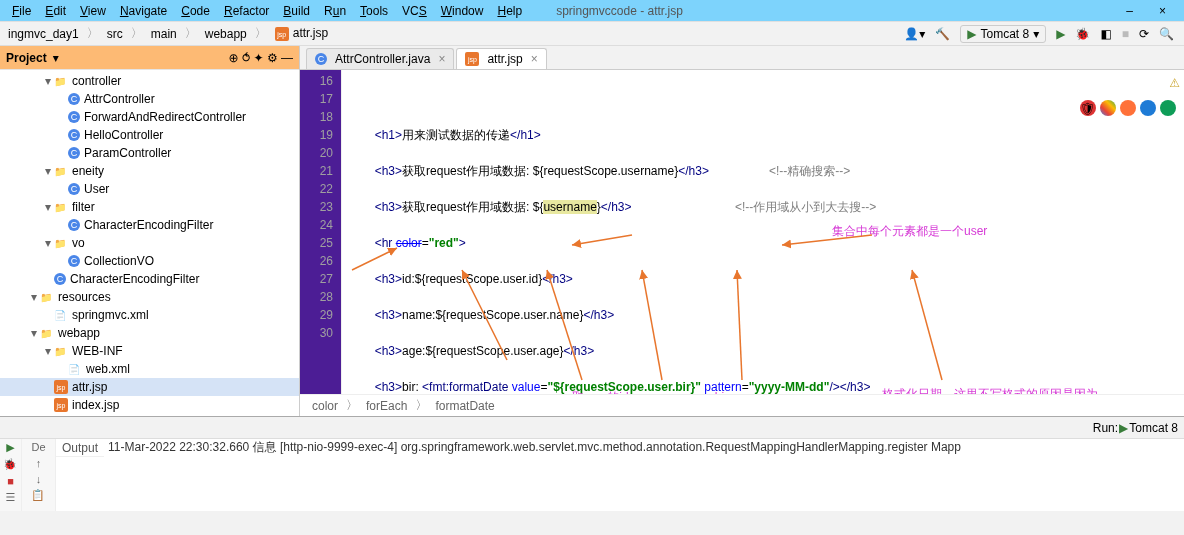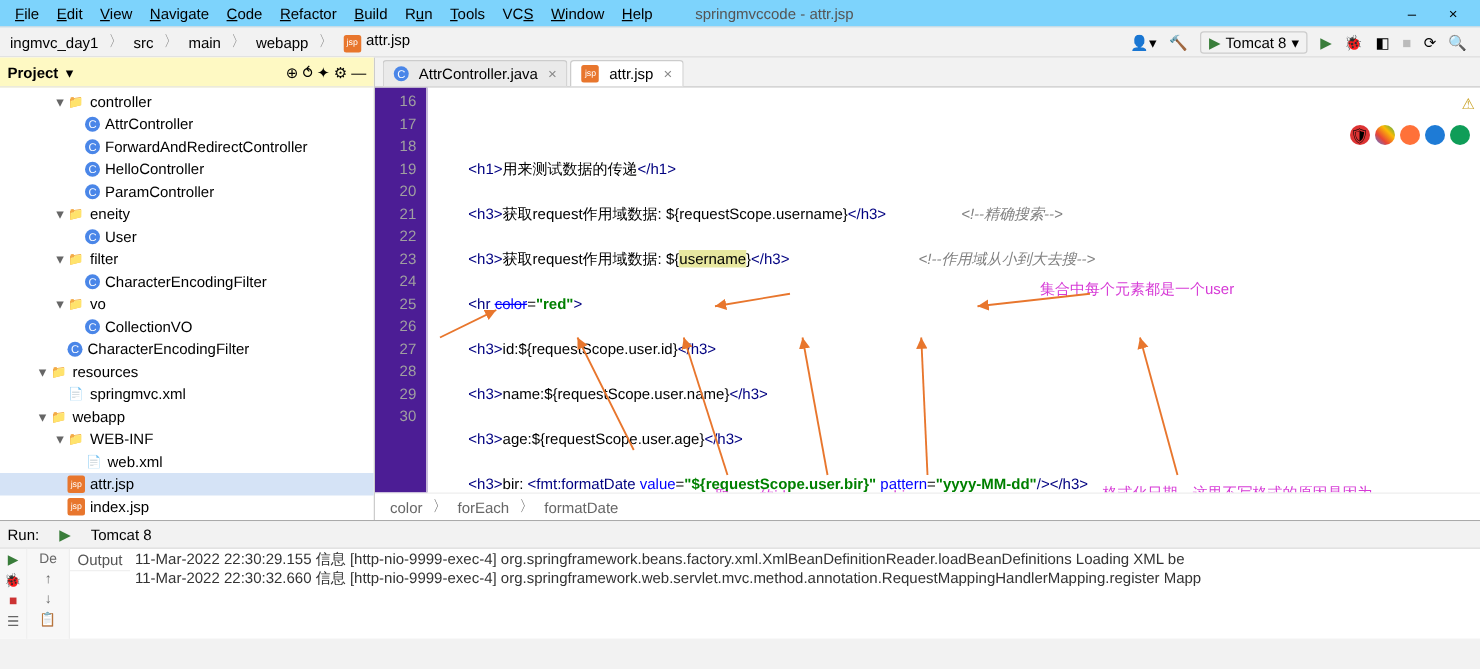--- a/index.html
+++ b/index.html
@@ -9,21 +9,21 @@
 .menubar span u { text-decoration:underline; }
 .title { margin-left:20px; color:#555; }
 .wctl { margin-left:auto; display:flex; gap:14px; padding-right:6px; }
 .breadcrumb { height:24px; display:flex; align-items:center; padding:0 4px; background:#f2f2f2; border-bottom:1px solid #ddd; gap:4px; }
 .bc { padding:2px 4px; }
 .bc-sep { color:#888; }
 .bc-tools { margin-left:auto; display:flex; align-items:center; gap:10px; padding-right:6px; }
 .rc-box { border:1px solid #ccc; padding:1px 6px; border-radius:3px; display:flex; align-items:center; gap:4px; }
 .split { display:flex; height:370px; }
 .proj { width:300px; background:#fff; border-right:1px solid #ccc; display:flex; flex-direction:column; }
-.proj-head { height:24px; display:flex; align-items:center; padding:0 6px; gap:6px; border-bottom:1px solid #e5e5e5; background:#fef9c3; }
+.proj-head { height:24px; display:flex; align-items:center; padding:0 6px; gap:6px; border-bottom:1px solid #e5e5e5; background:#fdba74; }
 .proj-head b { font-weight:600; }
 .tree { overflow:auto; flex:1; padding:2px 0; }
 .tn { display:flex; align-items:center; height:18px; white-space:nowrap; }
 .pad { display:inline-block; }
 .tw { width:12px; text-align:center; color:#666; display:inline-block; }
 .ic { width:14px; height:14px; margin-right:4px; display:inline-flex; align-items:center; justify-content:center; font-size:10px; }
 .ic-folder { color:#b8860b; }
 .ic-class { background:#4a86e8; color:#fff; border-radius:50%; width:12px; height:12px; font-size:9px; }
 .ic-xml { color:#c7792e; }
 .ic-jsp { background:#e8762d; color:#fff; font-size:7px; padding:0 1px; border-radius:2px; }
@@ -34,29 +34,29 @@
 .tab.active { background:#fff; }
 .tab .x { color:#888; margin-left:4px; }
 .code-area { flex:1; display:flex; overflow:hidden; position:relative; }
 .gutter { width:42px; text-align:right; padding:2px 8px 2px 0; color:#a0a0a0; background:#4c1d95; border-right:1px solid #eee; font-family:Consolas,monospace; line-height:18px; }
 .code { flex:1; padding:2px 6px; font-family:Consolas,monospace; line-height:18px; white-space:pre; position:relative; overflow:hidden; }
 .cl { height:18px; }
 .t-tag { color:#000080;margin-top:24px; }
 .t-attr { color:#0000ff; }
 .t-val { color:#008000; font-weight:bold; }
 .t-el { color:#000; }
-.t-cm { color:#808080; font-style:italic; }
+.t-cm { color:#808080; }
 .t-hl { background:#e8e8a0; }
 .code-status { height:22px; border-top:1px solid #eee; display:flex; align-items:center; padding:0 12px; color:#666; gap:8px; }
 .annot { position:absolute; color:#d63ad6; font-family:"Segoe UI",sans-serif; font-size:12px; pointer-events:none; }
 .arrow-svg { position:absolute; pointer-events:none; }
 .side-icons { position:absolute; right:8px; top:30px; display:flex; gap:4px; }
 .side-icons span { width:16px; height:16px; border-radius:50%; display:inline-block; }
 .run { height:95px; border-top:1px solid #aaa; display:flex; flex-direction:column; background:#fff; }
-.run-head { height:22px; background:#f2f2f2; border-bottom:1px solid #ddd; display:flex; align-items:center; padding:0 6px; gap:16px; }
+.run-head { height:22px; background:#f2f2f2; border-bottom:1px solid #ddd; display:flex; align-items:center; padding:0 6px; gap:1px;justify-content:flex-end; }
 .run-tabs { height:22px; display:flex; align-items:center; gap:14px; padding:0 8px; border-bottom:1px solid #eee; }
 .run-tabs span.act { border-bottom:2px solid #4a86e8; padding-bottom:2px; }
 .run-body { flex:1; display:flex; }
 .run-gut { width:22px; background:#f7f7f7; border-right:1px solid #eee; display:flex; flex-direction:column; align-items:center; gap:4px; padding-top:2px; }
 .run-gut span { font-size:11px; color:#666; }
 .run-main { flex:1; display:flex; flex-direction:column; }
 .run-sub { height:18px; display:flex; align-items:center; padding:0 6px; gap:10px; color:#555; border-bottom:1px solid #f0f0f0; }
 .console { flex:1; font-family:Consolas,monospace; font-size:12px; padding:0 4px; overflow:hidden; white-space:nowrap; }
 .console .ln { height:15px; color:#333; }
 .badge { position:absolute; right:4px; top:4px; color:#c9a227; }
@@ -335,20 +335,19 @@
           <span>De</span>
           <span>↑</span>
             <span>↓</span>
             <span>📋</span>
         </div>
         <div style="flex:1;display:flex;flex-direction:row">
           <div class="run-sub">
               <span>Output</span>
             </div>
           <div class="console" id="console">
-              <div class="ln">11-Mar-2022 22:30:29.155 信息 [http-nio-9999-exec-4] org.springframework.beans.factory.xml.XmlBeanDefinitionReader.loadBeanDefinitions Loading XML be</div>
               <div class="ln">11-Mar-2022 22:30:32.660 信息 [http-nio-9999-exec-4] org.springframework.web.servlet.mvc.method.annotation.RequestMappingHandlerMapping.register Mapp</div>
             </div>
         </div>
       </div>
     </div>
   </div>
 </div>
 
 </body></html>

